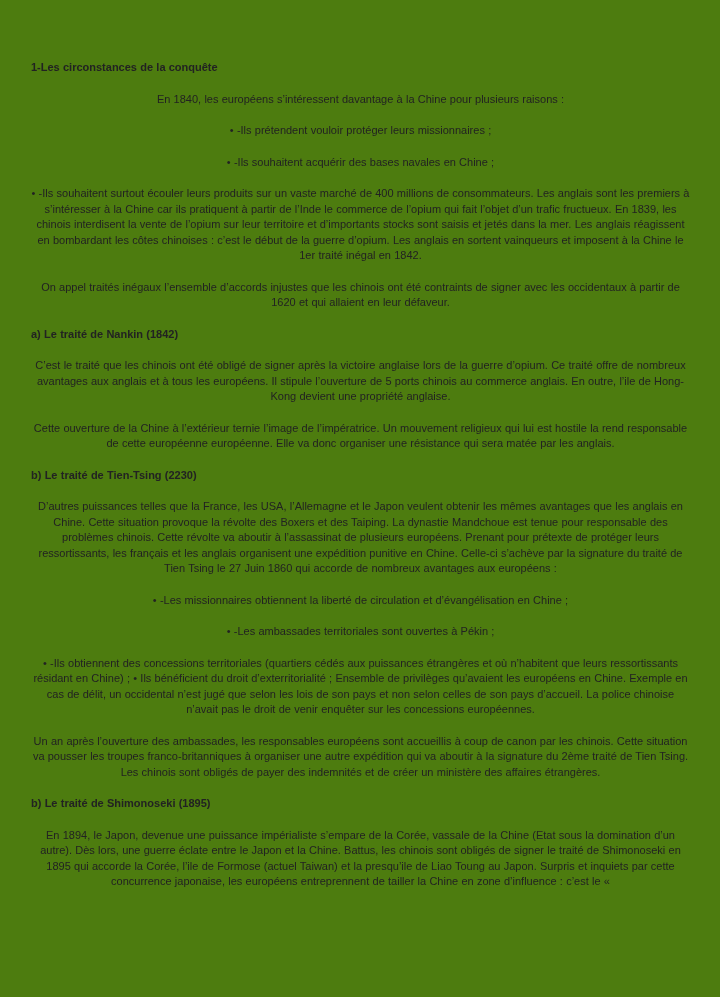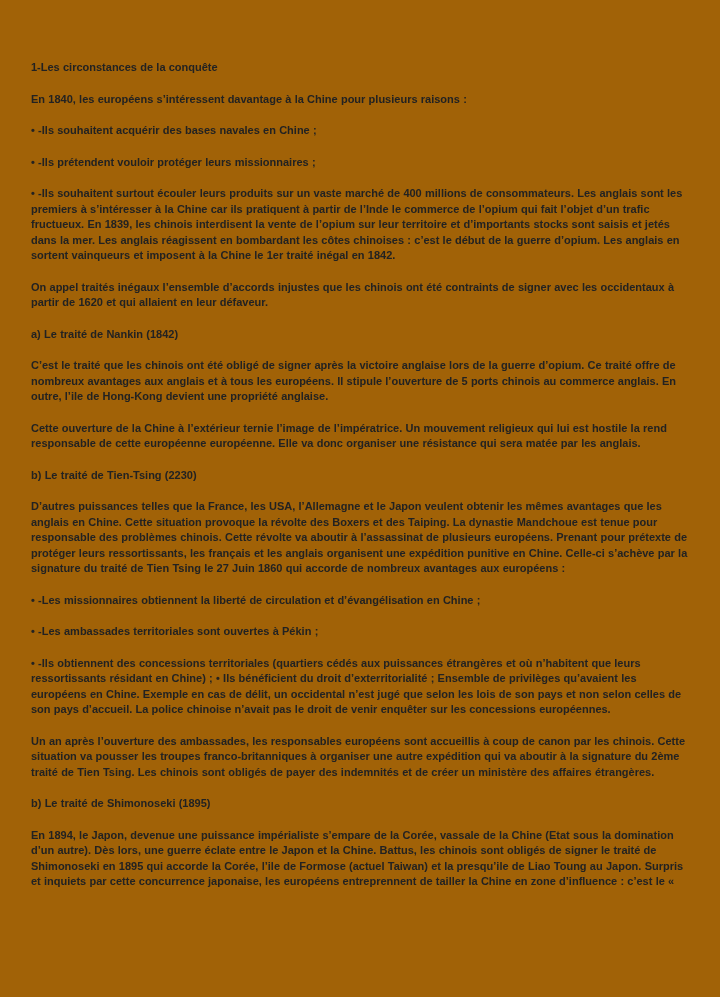--- a/index.html
+++ b/index.html
@@ -10,49 +10,50 @@
   body {
     width: 720px;
     height: 997px;
     overflow: hidden;
   }
   .page {
     box-sizing: border-box;
     width: 720px;
     height: 997px;
     padding: 60px 30px 0 31px;
-    background: #a16207;
+    background: #4d7c0f;
     font-family: "Liberation Sans", sans-serif;
     font-size: 11px;
     line-height: 15.5px;
     color: #222222;
     text-align: left;
   }
   .block {
     margin: 0 0 16px 0;
     padding: 0;
     word-spacing: 0.2px;
   }
   .block.heading {
     font-weight: 700;
   }
   .block.paragraph,
   .block.bullet {
-    font-weight: 700;
+    font-weight: 400;
+    text-align: center;
   }
 </style>
 </head>
 <body>
 
 <div class="page">
   <div>
       <p class="block heading">1-Les circonstances de la conquête</p>
       <p class="block paragraph">En 1840, les européens s’intéressent davantage à la Chine pour plusieurs raisons :</p>
+      <p class="block bullet">• -Ils prétendent vouloir protéger leurs missionnaires ;</p>
       <p class="block bullet">• -Ils souhaitent acquérir des bases navales en Chine ;</p>
-      <p class="block bullet">• -Ils prétendent vouloir protéger leurs missionnaires ;</p>
       <p class="block bullet">• -Ils souhaitent surtout écouler leurs produits sur un vaste marché de 400 millions de consommateurs. Les anglais sont les premiers à s’intéresser à la Chine car ils pratiquent à partir de l’Inde le commerce de l’opium qui fait l’objet d’un trafic fructueux. En 1839, les chinois interdisent la vente de l’opium sur leur territoire et d’importants stocks sont saisis et jetés dans la mer. Les anglais réagissent en bombardant les côtes chinoises : c’est le début de la guerre d’opium. Les anglais en sortent vainqueurs et imposent à la Chine le 1er traité inégal en 1842.</p>
       <p class="block paragraph">On appel traités inégaux l’ensemble d’accords injustes que les chinois ont été contraints de signer avec les occidentaux à partir de 1620 et qui allaient en leur défaveur.</p>
       <p class="block heading">a) Le traité de Nankin (1842)</p>
       <p class="block paragraph">C’est le traité que les chinois ont été obligé de signer après la victoire anglaise lors de la guerre d’opium. Ce traité offre de nombreux avantages aux anglais et à tous les européens. Il stipule l’ouverture de 5 ports chinois au commerce anglais. En outre, l’ile de Hong-Kong devient une propriété anglaise.</p>
       <p class="block paragraph">Cette ouverture de la Chine à l’extérieur ternie l’image de l’impératrice. Un mouvement religieux qui lui est hostile la rend responsable de cette européenne européenne. Elle va donc organiser une résistance qui sera matée par les anglais.</p>
       <p class="block heading">b) Le traité de Tien-Tsing (2230)</p>
       <p class="block paragraph">D’autres puissances telles que la France, les USA, l’Allemagne et le Japon veulent obtenir les mêmes avantages que les anglais en Chine. Cette situation provoque la révolte des Boxers et des Taiping. La dynastie Mandchoue est tenue pour responsable des problèmes chinois. Cette révolte va aboutir à l’assassinat de plusieurs européens. Prenant pour prétexte de protéger leurs ressortissants, les français et les anglais organisent une expédition punitive en Chine. Celle-ci s’achève par la signature du traité de Tien Tsing le 27 Juin 1860 qui accorde de nombreux avantages aux européens :</p>
       <p class="block bullet">• -Les missionnaires obtiennent la liberté de circulation et d’évangélisation en Chine ;</p>
       <p class="block bullet">• -Les ambassades territoriales sont ouvertes à Pékin ;</p>
       <p class="block bullet">• -Ils obtiennent des concessions territoriales (quartiers cédés aux puissances étrangères et où n’habitent que leurs ressortissants résidant en Chine) ; • Ils bénéficient du droit d’exterritorialité ; Ensemble de privilèges qu’avaient les européens en Chine. Exemple en cas de délit, un occidental n’est jugé que selon les lois de son pays et non selon celles de son pays d’accueil. La police chinoise n’avait pas le droit de venir enquêter sur les concessions européennes.</p>

